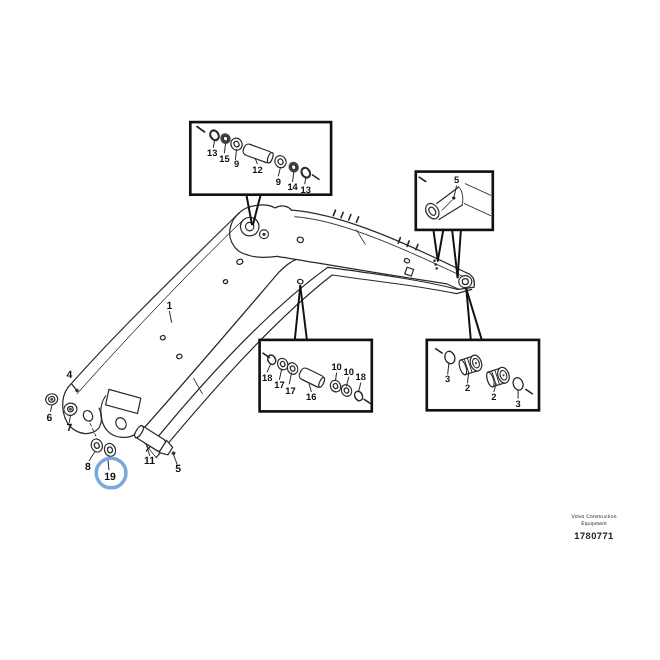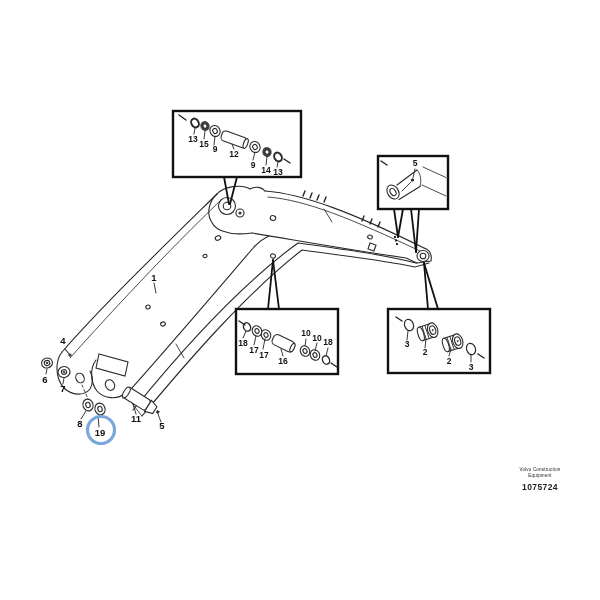--- a/index.html
+++ b/index.html
@@ -305,16 +305,16 @@
         <text x="449" y="364" class="lbl-box">2</text>
         <text x="471" y="370" class="lbl-box">3</text>
       </g>
 </svg>
 
 <div class="footer">
   <div class="brand">
     <span>Volvo Construction</span><br>
     <span>Equipment</span>
   </div>
-  <div class="pn">1075724</div>
+  <div class="pn">1780771</div>
 </div>
 
 </div>
 
 </body></html>

